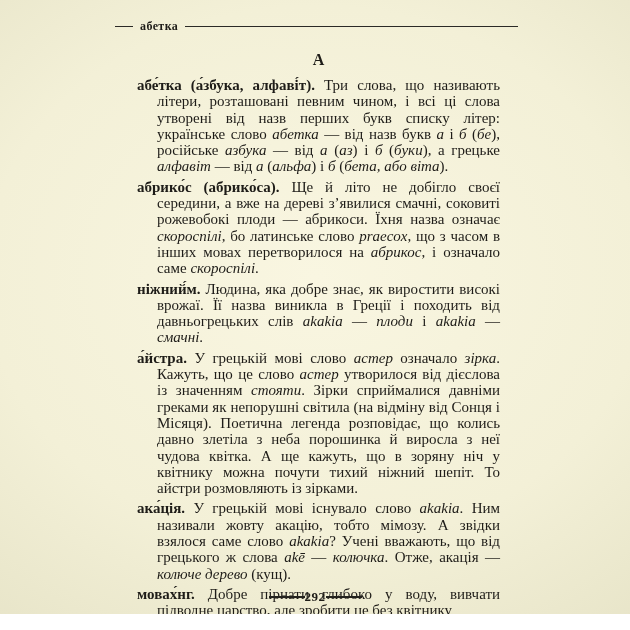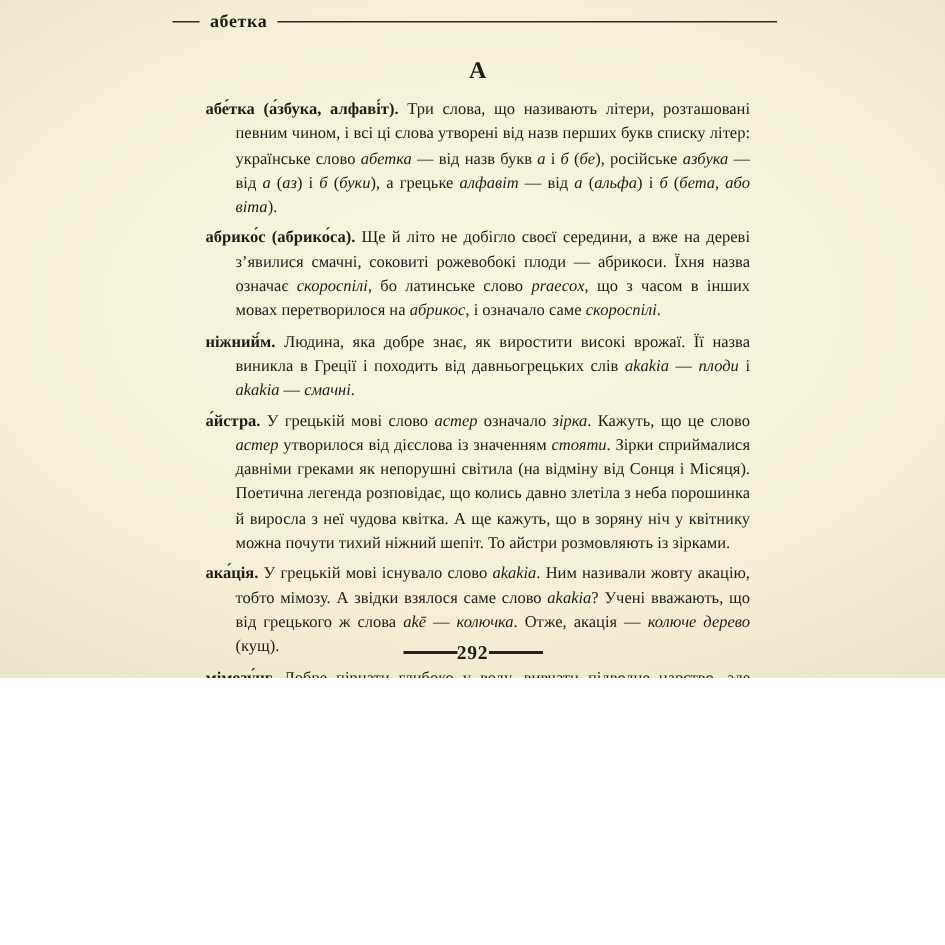--- a/index.html
+++ b/index.html
@@ -5,22 +5,22 @@
   * { margin: 0; padding: 0; box-sizing: border-box; }
   html, body { width: 630px; height: 630px; }
   body {
     font-family: "Liberation Serif", "DejaVu Serif", serif;
     color: #1e1c18;
     overflow: hidden;
   }
   .page {
     position: relative;
     width: 630px;
-    height: 452px;
-    padding-top: 7px;
+    height: 614px;
+    padding-top: 19px;
     background: radial-gradient(ellipse 95% 80% at 50% 45%, #f9f6e1 0%, #f3f0d7 55%, #e4e1c4 100%);
     overflow: hidden;
   }
   .running-header {
     display: flex;
     align-items: center;
     gap: 7px;
     margin: 0 112px 0 115px;
   }
   .header-word {
@@ -37,21 +37,21 @@
     width: 363px;
   }
   .section-letter {
     text-align: center;
     font-size: 16px;
     font-weight: bold;
     margin-top: 17px;
   }
   .entries { margin-top: 8px; }
   .entry {
-    font-size: 11px;
+    font-size: 15px;
     line-height: 16.3px;
     text-align: justify;
     padding-left: 20px;
     text-indent: -20px;
     margin-bottom: 4px;
   }
   .entry .bold   { font-weight: bold; }
   .entry .italic { font-style: italic; }
 
   .page-footer {
@@ -77,21 +77,21 @@
   </header>
 
   <div class="content">
     <div class="section-letter">А</div>
     <div class="entries">
         <p class="entry"><span class="bold">абе́тка (а́збука, алфаві́т).</span><span> Три слова, що називають літери, розташовані певним чином, і всі ці слова утворені від назв перших букв списку літер: українське слово </span><span class="italic">абетка</span><span> — від назв букв </span><span class="italic">а</span><span> і </span><span class="italic">б</span><span> (</span><span class="italic">бе</span><span>), російське </span><span class="italic">азбука</span><span> — від </span><span class="italic">а</span><span> (</span><span class="italic">аз</span><span>) і </span><span class="italic">б</span><span> (</span><span class="italic">буки</span><span>), а грецьке </span><span class="italic">алфавіт</span><span> — від </span><span class="italic">а</span><span> (</span><span class="italic">альфа</span><span>) і </span><span class="italic">б</span><span> (</span><span class="italic">бета, або віта</span><span>).</span></p>
         <p class="entry"><span class="bold">абрико́с (абрико́са).</span><span> Ще й літо не добігло своєї середини, а вже на дереві з’явилися смачні, соковиті рожевобокі плоди — абрикоси. Їхня назва означає </span><span class="italic">скороспілі</span><span>, бо латинське слово </span><span class="italic">praecox</span><span>, що з часом в інших мовах перетворилося на </span><span class="italic">абрикос</span><span>, і означало саме </span><span class="italic">скороспілі</span><span>.</span></p>
         <p class="entry"><span class="bold">ніжний́м.</span><span> Людина, яка добре знає, як виростити високі врожаї. Її назва виникла в Греції і походить від давньогрецьких слів </span><span class="italic">akakia</span><span> — </span><span class="italic">плоди</span><span> і </span><span class="italic">akakia</span><span> — </span><span class="italic">смачні</span><span>.</span></p>
         <p class="entry"><span class="bold">а́йстра.</span><span> У грецькій мові слово </span><span class="italic">астер</span><span> означало </span><span class="italic">зірка</span><span>. Кажуть, що це слово </span><span class="italic">астер</span><span> утворилося від дієслова із значенням </span><span class="italic">стояти</span><span>. Зірки сприймалися давніми греками як непорушні світила (на відміну від Сонця і Місяця). Поетична легенда розповідає, що колись давно злетіла з неба порошинка й виросла з неї чудова квітка. А ще кажуть, що в зоряну ніч у квітнику можна почути тихий ніжний шепіт. То айстри розмовляють із зірками.</span></p>
         <p class="entry"><span class="bold">ака́ція.</span><span> У грецькій мові існувало слово </span><span class="italic">akakia</span><span>. Ним називали жовту акацію, тобто мімозу. А звідки взялося саме слово </span><span class="italic">akakia</span><span>? Учені вважають, що від грецького ж слова </span><span class="italic">akē</span><span> — </span><span class="italic">колючка</span><span>. Отже, акація — </span><span class="italic">колюче дерево</span><span> (кущ).</span></p>
-        <p class="entry"><span class="bold">мімозу́нг.</span><span> Добре пірнати глибоко у воду, вивчати підводне царство, але зробити це без квітнику</span></p>
+        <p class="entry"><span class="bold">мовах́нг.</span><span> Добре пірнати глибоко у воду, вивчати підводне царство, але зробити це без квітнику</span></p>
       </div>
   </div>
 
   <footer class="page-footer">
     <span class="foot-rule"></span>
     <span class="page-number">292</span>
     <span class="foot-rule"></span>
   </footer>
 
 </div>

